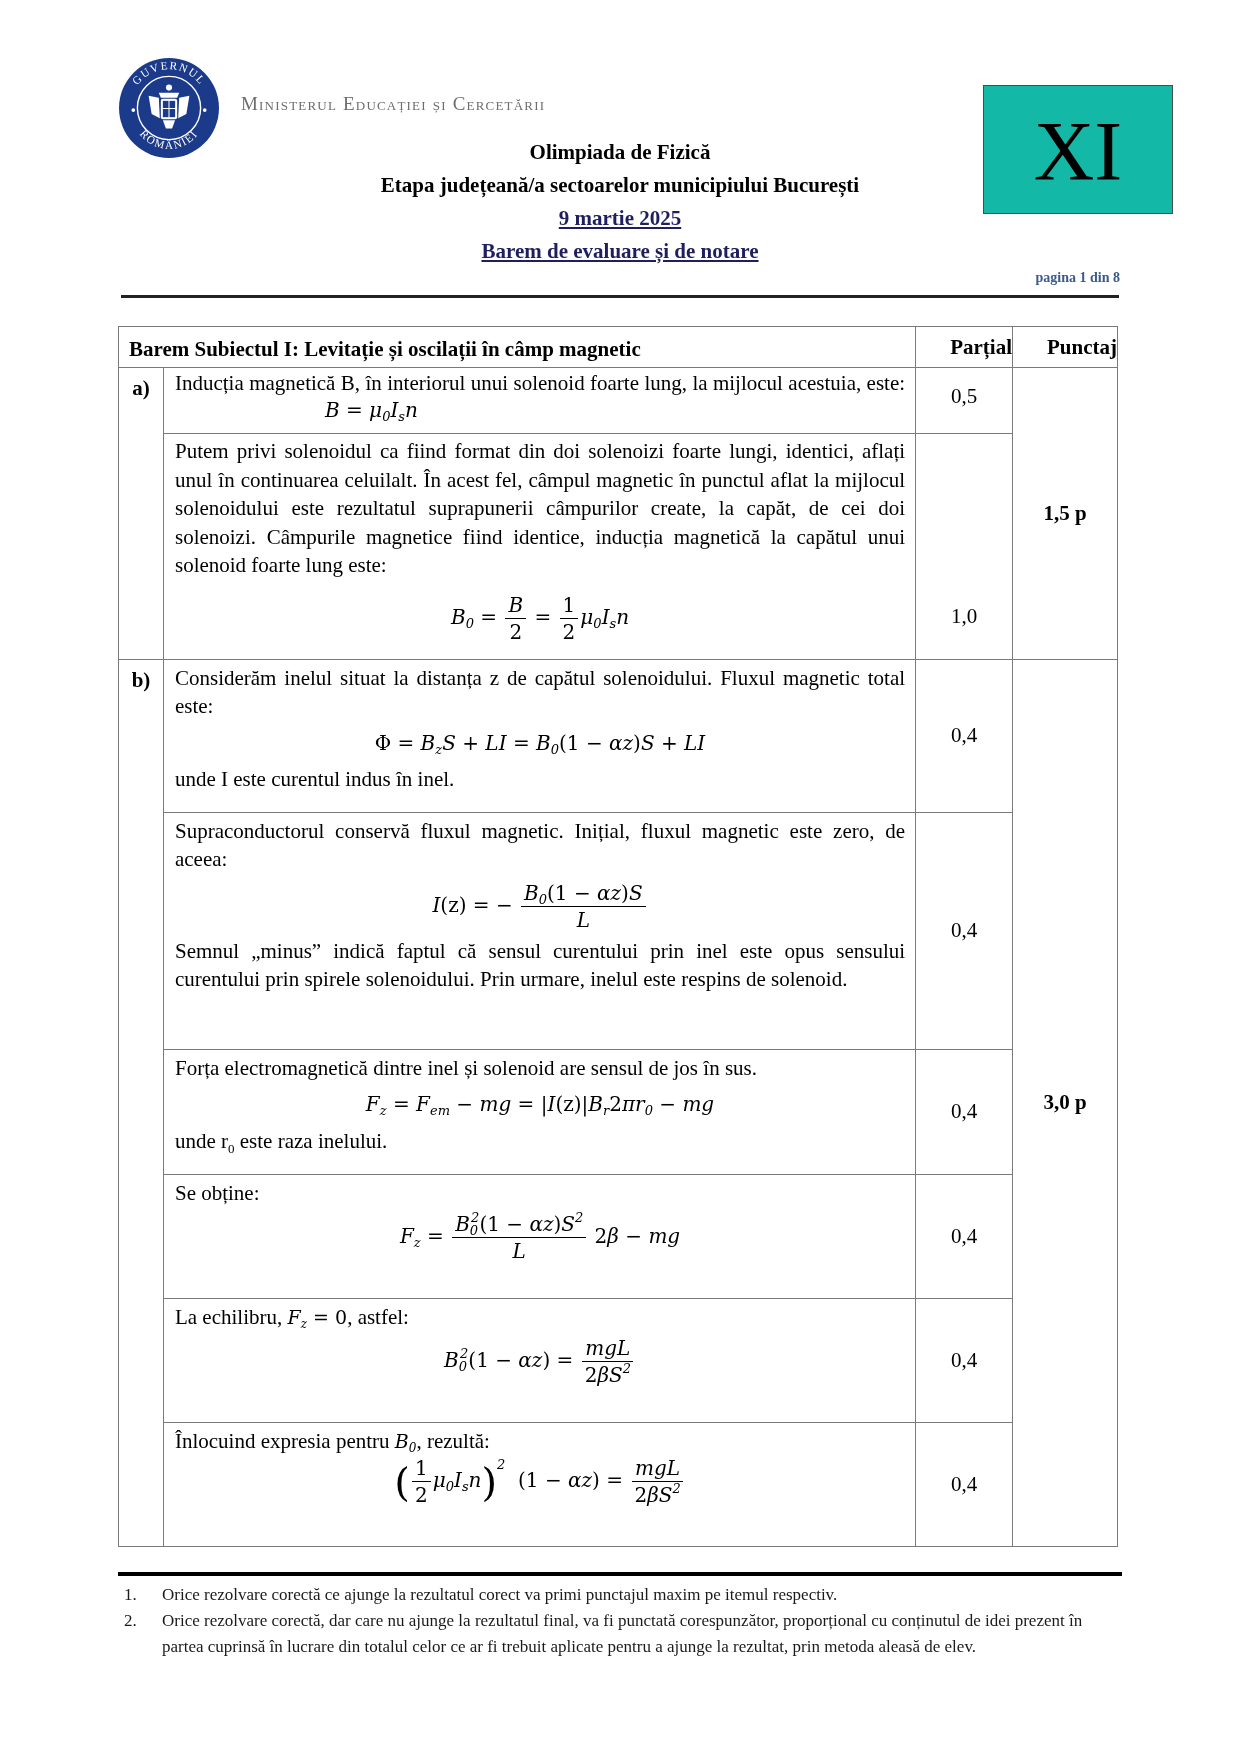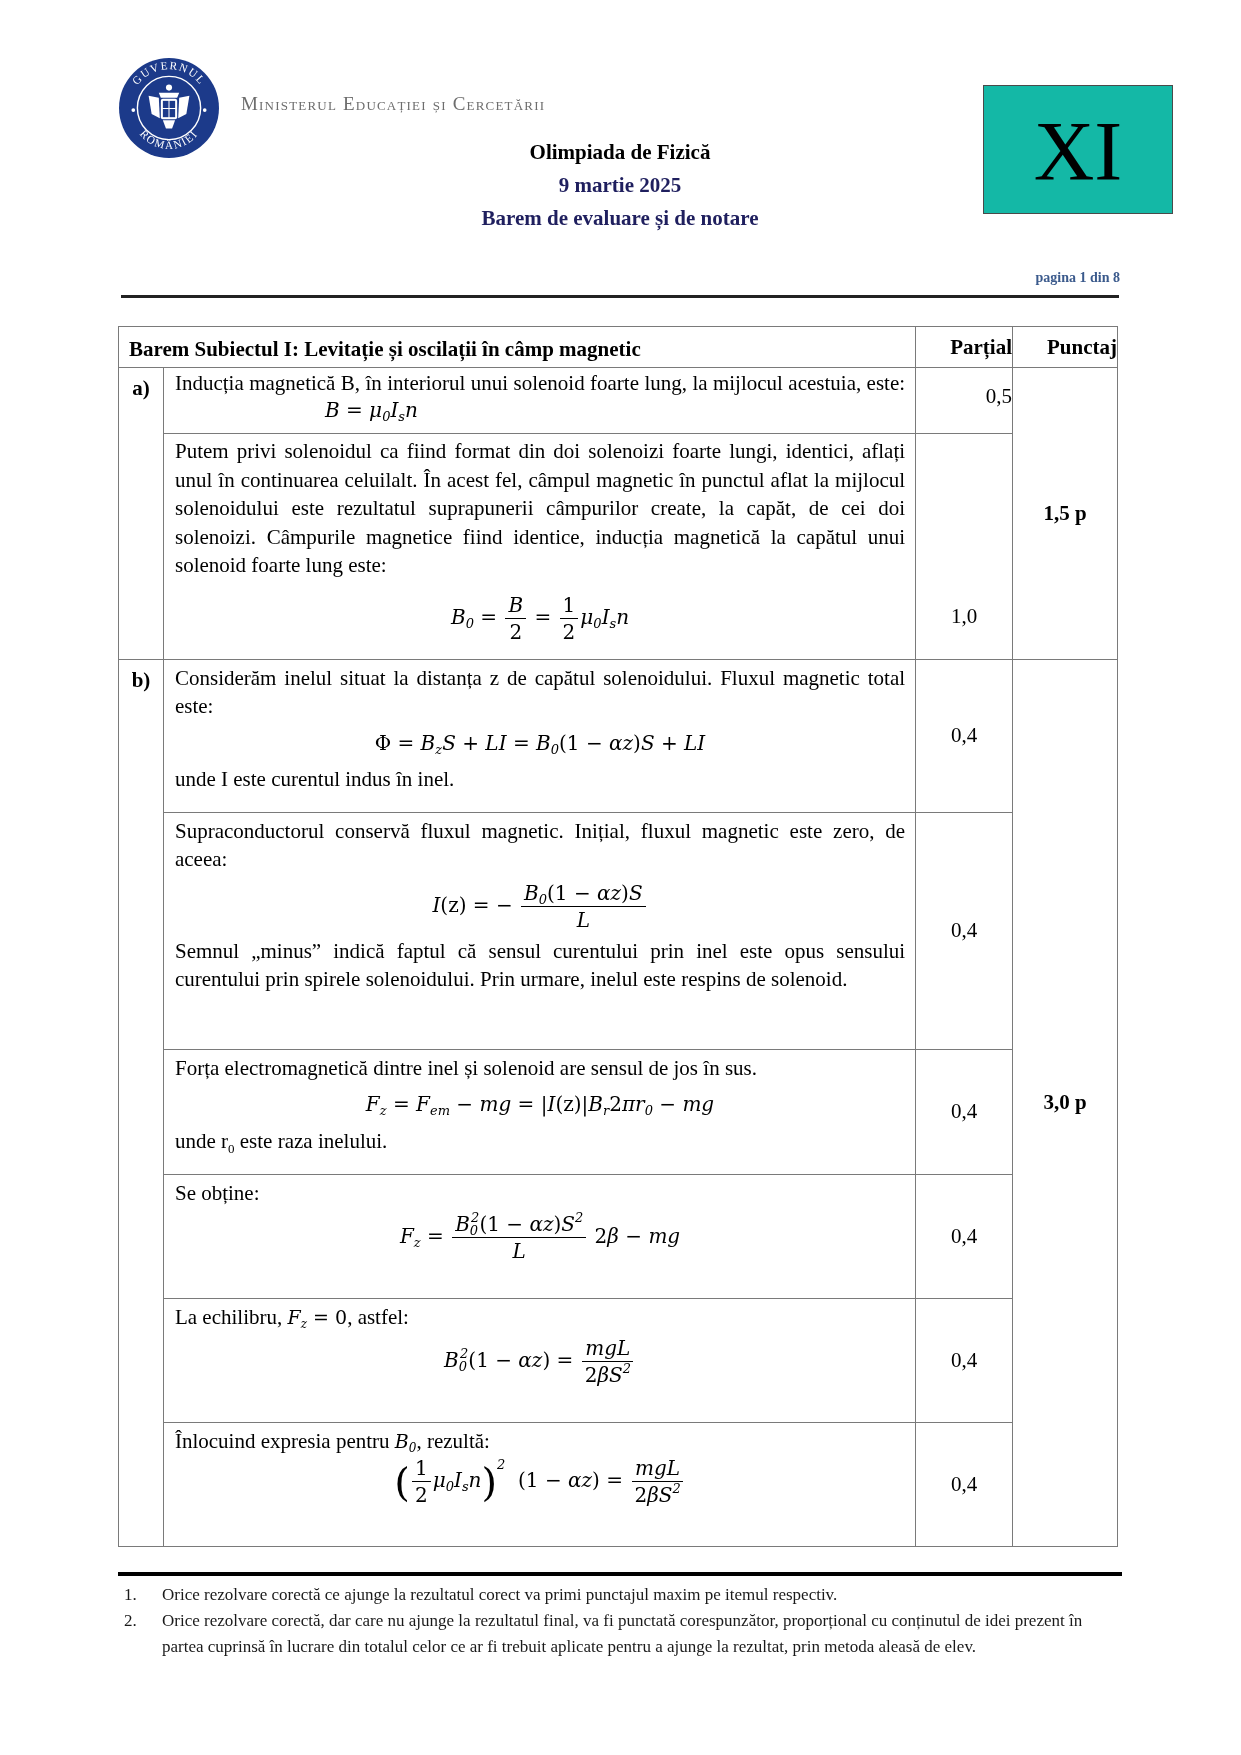--- a/index.html
+++ b/index.html
@@ -6,21 +6,21 @@
   html, body { width: 1241px; height: 1755px; background: #ffffff; }
   body { position: relative; font-family: "Liberation Serif", "DejaVu Serif", serif; color: #000; overflow: hidden; }
 
   
   .logo { position: absolute; left: 118px; top: 57px; width: 102px; height: 102px; }
   .ministry { position: absolute; left: 241px; top: 93px; font-family: "Liberation Serif", serif; font-size: 19px; letter-spacing: 1.2px; color: #6d6d6d; font-variant: small-caps; }
   .grade-box { position: absolute; left: 983px; top: 85px; width: 190px; height: 129px; background: #14b8a6; border: 1.5px solid #4a4a4a; display: flex; align-items: center; justify-content: center; }
   .grade-box span { font-family: "Liberation Serif", serif; font-size: 84px; line-height: 1; color: #000; margin-top: 4px; }
 
   .title-block { position: absolute; left: 300px; width: 640px; top: 136px; text-align: center; font-weight: bold; font-size: 21px; line-height: 33px; }
-  .title-block .navy { color: #1f1f5e; }
+  .title-block .navy { color: #1f1f5e; text-decoration: underline; }
 
   .header-rule { position: absolute; left: 121px; top: 295px; width: 998px; height: 3px; background: #222; }
   .page-num { position: absolute; right: 121px; top: 270px; font-size: 14px; font-weight: bold; color: #3b5a8c; }
 
   
   .barem { position: absolute; left: 118px; top: 326px; width: 1000px; border-collapse: collapse; font-size: 21px; line-height: 28.5px; }
   .barem td, .barem th { border: 1.5px solid #7a7a7a; vertical-align: top; }
   .barem th { font-weight: bold; text-align: left; height: 41px; padding: 4px 0 0 10px; vertical-align: middle; }
   .barem th.c { text-align: right; padding: 0; }
   .col-lbl { width: 45px; }
@@ -87,20 +87,21 @@
 </svg>
 
 <div class="ministry">Ministerul Educației și Cercetării</div>
 
 <div class="grade-box">
   <span>XI</span>
 </div>
 
 <div class="title-block">
   <div>Olimpiada de Fizică</div>
+  <div>Etapa județeană/a sectoarelor municipiului București</div>
   <div class="navy">9 martie 2025</div>
   <div class="navy">Barem de evaluare și de notare</div>
 </div>
 
 <div class="page-num">pagina 1 din 8</div>
 <div class="header-rule"></div>
 
 <table class="barem">
   <colgroup>
     <col class="col-lbl">
@@ -114,21 +115,21 @@
     <th class="c">Parțial</th>
     <th class="c">Punctaj</th>
   </tr>
 
   <tr style="height:66px">
     <td class="lbl" rowspan="2">a)</td>
     <td class="cnt" style="padding-top:2px; line-height:27px;">
 
       <div style="text-align:justify">Inducția magnetică B, în interiorul unui solenoid foarte lung, la mijlocul acestuia, este:<span class="eq-right">B = μ<sub>0</sub>I<sub>s</sub>n</span></div>
     </td>
-    <td class="par" style="vertical-align:top !important; padding-top:14px;text-align:right;">0,5</td>
+    <td class="par" style="vertical-align:top !important; padding-top:14px;">0,5</td>
     <td class="pct" rowspan="2">1,5 p</td>
   </tr>
   <tr style="height:225px">
     <td class="cnt" style="padding-top:3px">
       <div>Putem privi solenoidul ca fiind format din doi solenoizi foarte lungi, identici, aflați unul în continuarea celuilalt. În acest fel, câmpul magnetic în punctul aflat la mijlocul solenoidului este rezultatul suprapunerii câmpurilor create, la capăt, de cei doi solenoizi. Câmpurile magnetice fiind identice, inducția magnetică la capătul unui solenoid foarte lung este:</div>
       <div class="eq" style="margin-top:12px">
         B<sub>0</sub> <span class="up">=</span>
         <span class="frac">
               <span class="num">B</span>
               <span class="den up">2</span>

